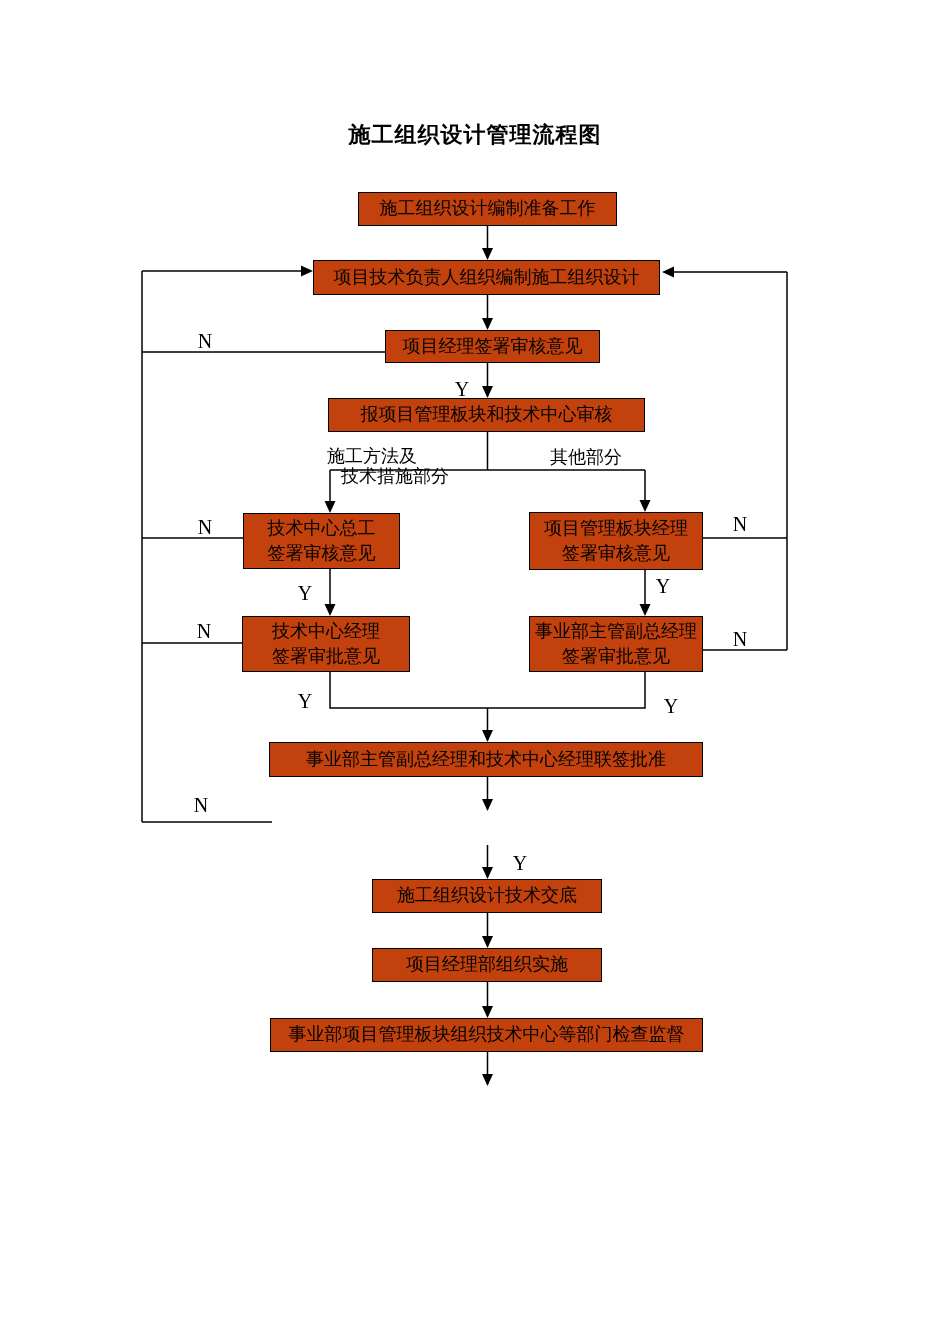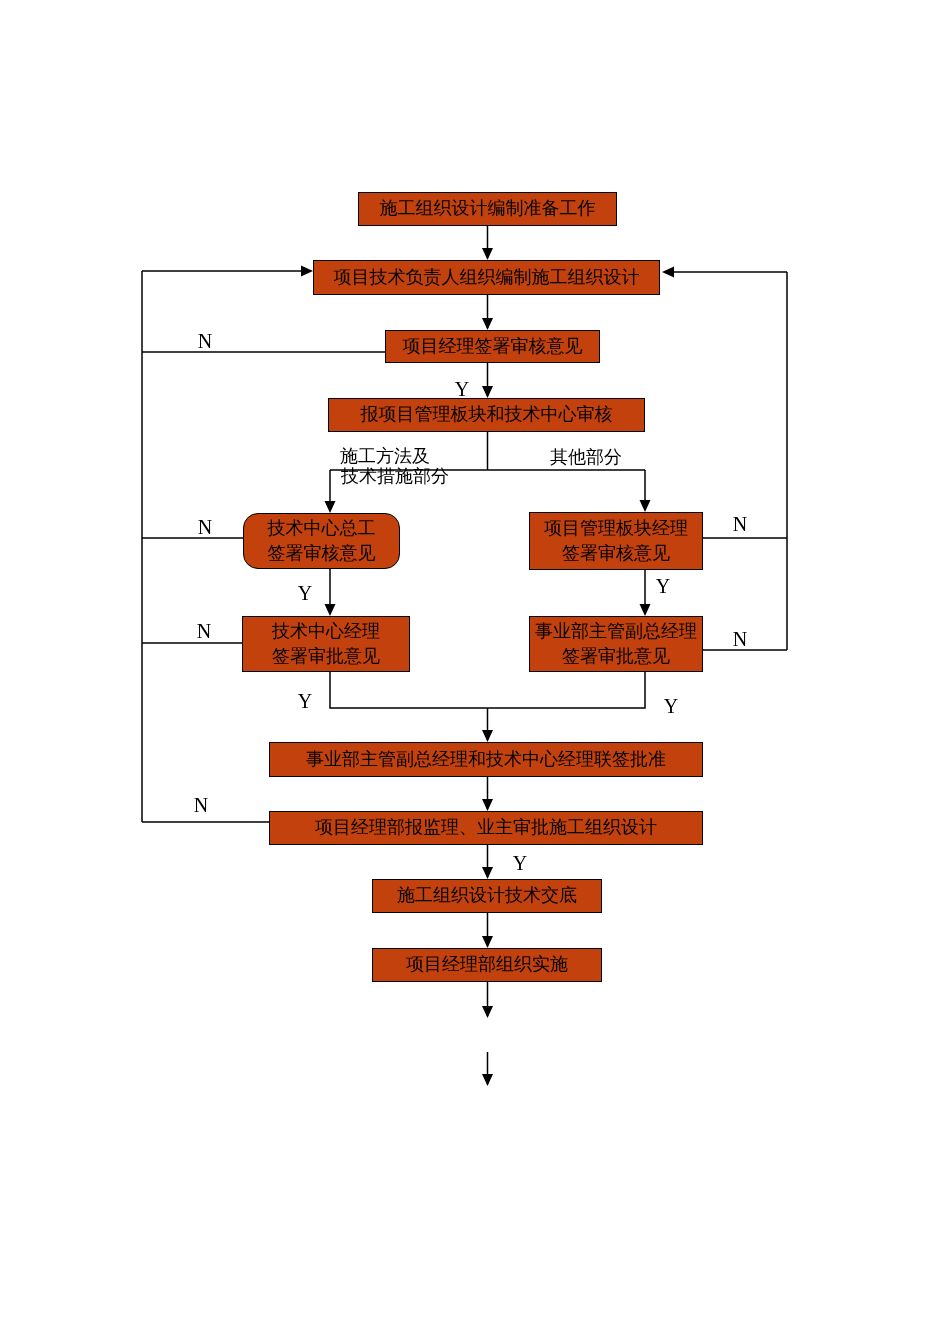--- a/index.html
+++ b/index.html
@@ -38,21 +38,21 @@
   .branch-lbl{
     position:absolute;
     font-size:18px;
     white-space:nowrap;
   }
   
   #n-prepare       {left:358px;top:192px;width:259px;height:34px;}
   #n-compile       {left:313px;top:260px;width:347px;height:35px;}
   #n-pm-review     {left:385px;top:330px;width:215px;height:33px;}
   #n-submit-review {left:328px;top:398px;width:317px;height:34px;}
-  #n-tc-chief      {left:243px;top:513px;width:157px;height:56px;border-radius:15px;}
+  #n-tc-chief      {left:243px;top:513px;width:157px;height:56px;}
   #n-pmb-manager   {left:529px;top:512px;width:174px;height:58px;}
   #n-tc-manager    {left:242px;top:616px;width:168px;height:56px;}
   #n-bu-deputy     {left:529px;top:616px;width:174px;height:56px;}
   #n-joint-approve {left:269px;top:742px;width:434px;height:35px;}
   #n-submit-owner  {left:269px;top:811px;width:434px;height:34px;}
   #n-disclosure    {left:372px;top:879px;width:230px;height:34px;text-align:right;}
   #n-implement     {left:372px;top:948px;width:230px;height:34px;}
   #n-supervise     {left:270px;top:1018px;width:433px;height:34px;}
   #n-archive      {left:365px;top:1086px;width:245px;height:32px;}
 </style>
@@ -104,39 +104,40 @@
     </g>
     <g>
       <path d="M703,538 H787"></path>
       <path d="M703,650 H787"></path>
       <path d="M787,650 V272"></path>
       <path d="M787,272 H664"></path>
         <polygon points="674,266.5 674,277.5 662,272"></polygon>
     </g>
   </svg>
 
+  <div class="page-title">施工组织设计管理流程图</div>
 
   <div class="box" id="n-prepare">施工组织设计编制准备工作</div>
   <div class="box" id="n-compile">项目技术负责人组织编制施工组织设计</div>
   <div class="box" id="n-pm-review">项目经理签署审核意见</div>
   <div class="box" id="n-submit-review">报项目管理板块和技术中心审核</div>
   <div class="box" id="n-tc-chief">技术中心总工
 签署审核意见</div>
   <div class="box" id="n-pmb-manager">项目管理板块经理
 签署审核意见</div>
   <div class="box" id="n-tc-manager">技术中心经理
 签署审批意见</div>
   <div class="box" id="n-bu-deputy">事业部主管副总经理
 签署审批意见</div>
   <div class="box" id="n-joint-approve">事业部主管副总经理和技术中心经理联签批准</div>
-  <div class="box" id="n-submit-owner">项目经理部报监理、业主审批施工组织设计</div>
   <div class="box" id="n-disclosure">施工组织设计技术交底</div>
   <div class="box" id="n-implement">项目经理部组织实施</div>
+  <div class="box" id="n-supervise">事业部项目管理板块组织技术中心等部门检查监督</div>
 
-  <div class="branch-lbl" style="left:340px;top:444px;">施工方法及</div>
+  <div class="branch-lbl" style="left:327px;top:444px;">施工方法及</div>
   <div class="branch-lbl" style="left:341px;top:464px;">技术措施部分</div>
   <div class="branch-lbl" style="left:550px;top:445px;">其他部分</div>
 
   <span class="lbl" style="left:205px;top:341px;">N</span>
   <span class="lbl" style="left:205px;top:527px;">N</span>
   <span class="lbl" style="left:204px;top:631px;">N</span>
   <span class="lbl" style="left:201px;top:805px;">N</span>
   <span class="lbl" style="left:740px;top:524px;">N</span>
   <span class="lbl" style="left:740px;top:639px;">N</span>
 

